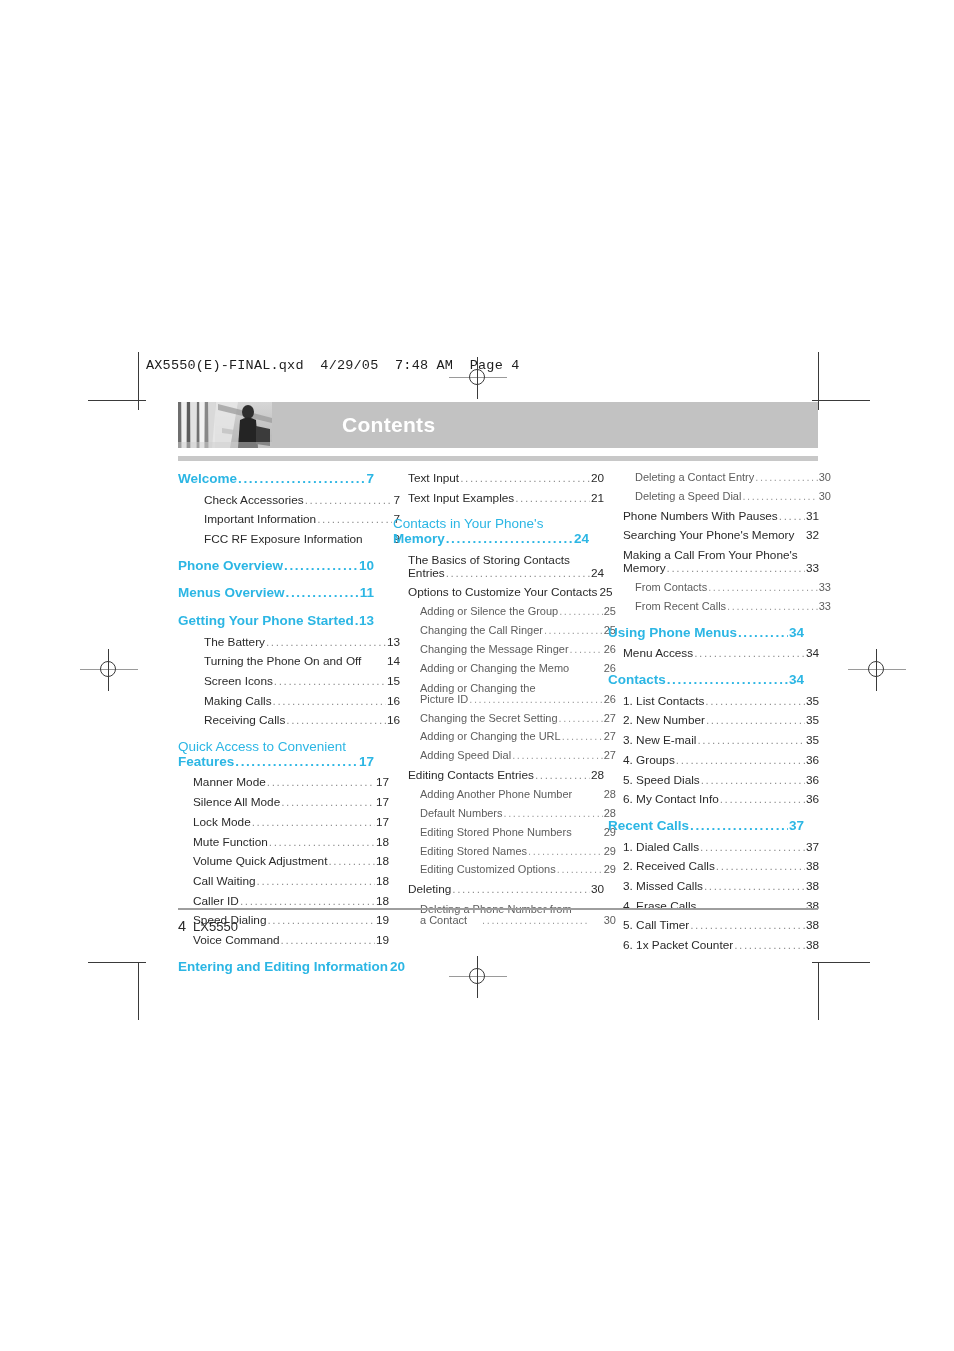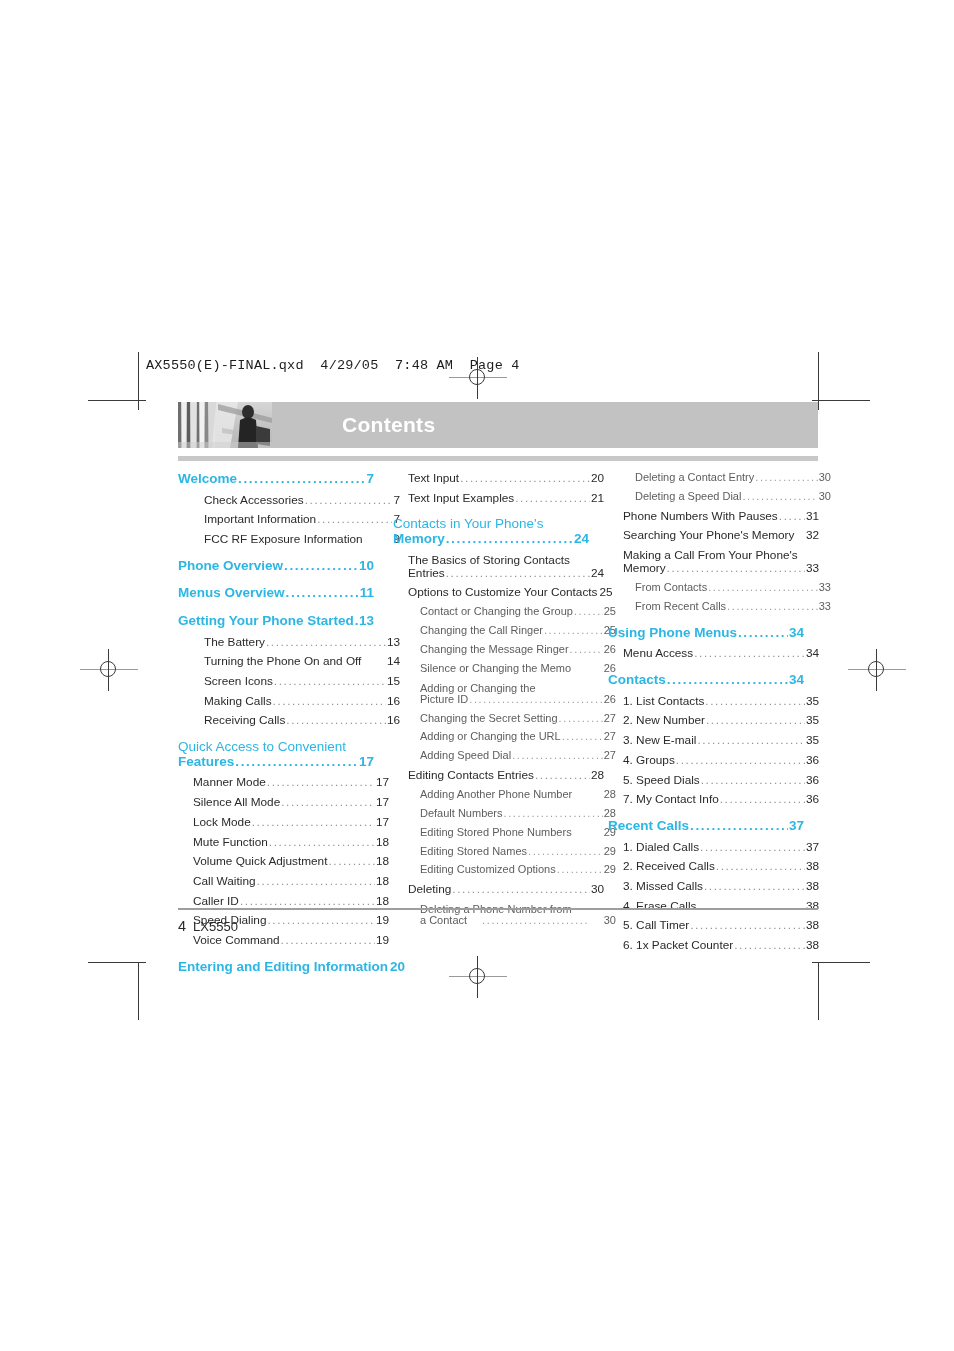--- a/index.html
+++ b/index.html
@@ -413,36 +413,36 @@
           <span class="toc-label">Entries</span>
           <span class="toc-leader">............................................................</span>
           <span class="toc-page">24</span>
         </div>
         <div class="toc-row lvl2">
           <span class="toc-label">Options to Customize Your Contacts</span>
           <span class="toc-leader"></span>
           <span class="toc-page">25</span>
         </div>
         <div class="toc-row lvl3">
-          <span class="toc-label">Contact or Changing the Group</span>
+          <span class="toc-label">Adding or Silence the Group</span>
           <span class="toc-leader">............................................................</span>
           <span class="toc-page">25</span>
         </div>
         <div class="toc-row lvl3">
           <span class="toc-label">Changing the Call Ringer</span>
           <span class="toc-leader">............................................................</span>
           <span class="toc-page">25</span>
         </div>
         <div class="toc-row lvl3">
           <span class="toc-label">Changing the Message Ringer</span>
           <span class="toc-leader">............................................................</span>
           <span class="toc-page">26</span>
         </div>
         <div class="toc-row lvl3">
-          <span class="toc-label">Silence or Changing the Memo</span>
+          <span class="toc-label">Adding or Changing the Memo</span>
           <span class="toc-leader"></span>
           <span class="toc-page">26</span>
         </div>
         <div class="lvl3-cont wrap-item">Adding or Changing the</div>
         <div class="toc-row lvl3" style="margin-top: 0px;">
           <span class="toc-label">Picture ID</span>
           <span class="toc-leader">............................................................</span>
           <span class="toc-page">26</span>
         </div>
         <div class="toc-row lvl3">
@@ -573,21 +573,21 @@
           <span class="toc-label">4. Groups</span>
           <span class="toc-leader">............................................................</span>
           <span class="toc-page">36</span>
         </div>
         <div class="toc-row lvl2">
           <span class="toc-label">5. Speed Dials</span>
           <span class="toc-leader">............................................................</span>
           <span class="toc-page">36</span>
         </div>
         <div class="toc-row lvl2">
-          <span class="toc-label">7. My Contact Info</span>
+          <span class="toc-label">6. My Contact Info</span>
           <span class="toc-leader">............................................................</span>
           <span class="toc-page">36</span>
         </div>
         <div class="toc-row lvl1">
           <span class="toc-label">Recent Calls</span>
           <span class="toc-leader">............................................................</span>
           <span class="toc-page">37</span>
         </div>
         <div class="toc-row lvl2">
           <span class="toc-label">1. Dialed Calls</span>

